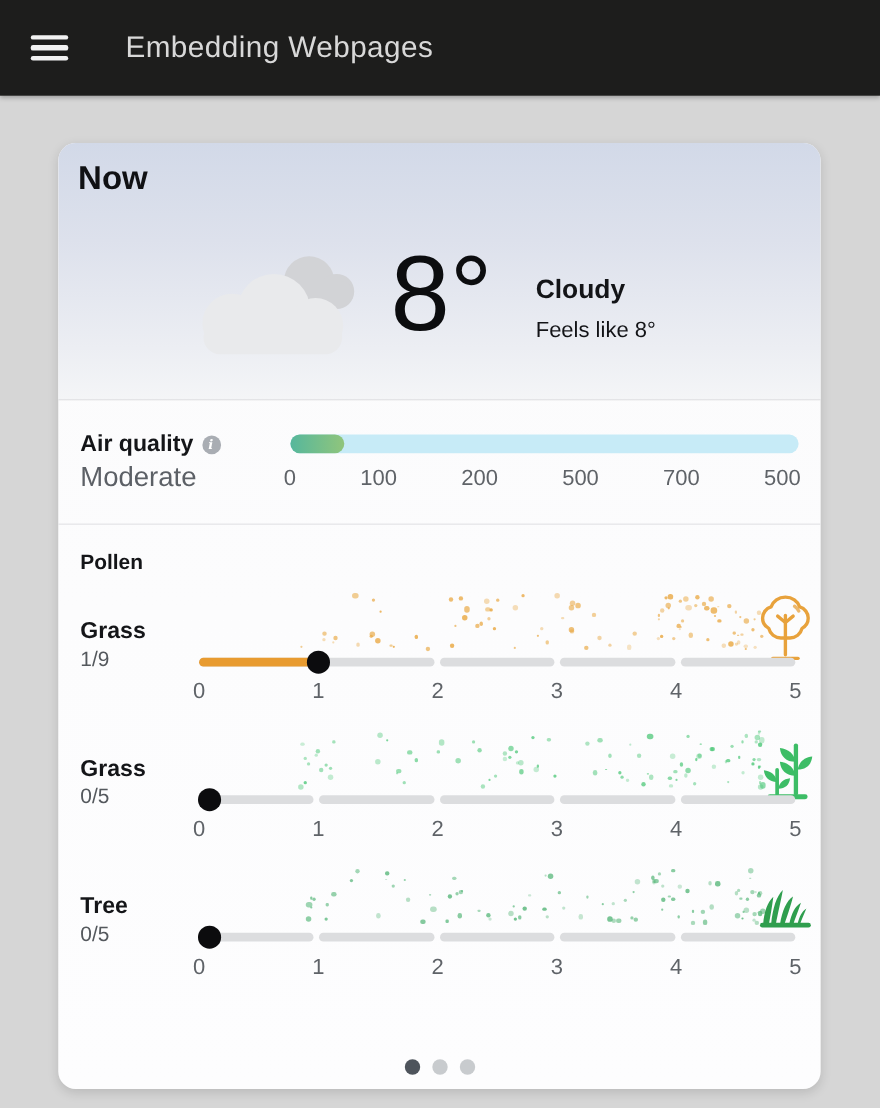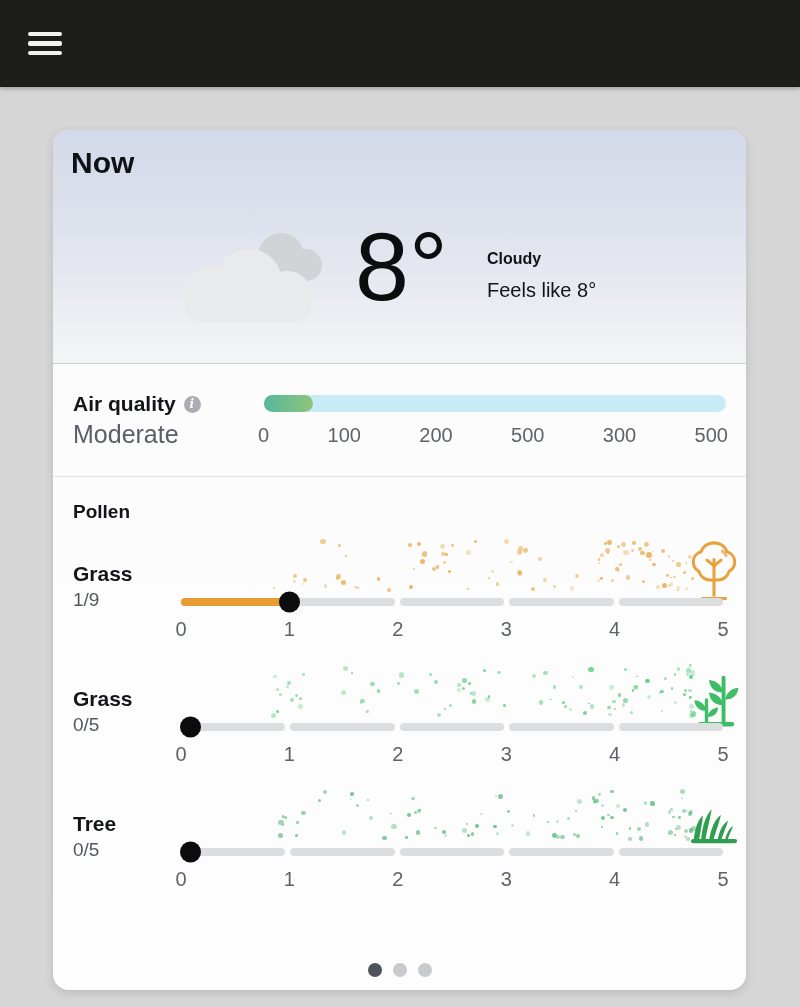--- a/index.html
+++ b/index.html
@@ -39,21 +39,21 @@
   }
   .now-title { position:absolute; left:18px; top:16px; font-size:30px; font-weight:700; color:#101114; }
   .location {
     position:absolute; left:0; top:34px; width:100%;
     display:flex; justify-content:center; align-items:center; gap:9px;
     color:#6d737b; font-size:21px;
   }
   .cloud-wrap { position:absolute; left:110px; top:92px; }
   .temp { position:absolute; left:302px; top:88px; font-size:97px; line-height:1; font-weight:400; color:#0c0d0f; }
   .cond { position:absolute; left:434px; top:120px; color:#131417; }
-  .cond .c1 { font-size:16px; font-weight:700; margin-bottom:11px; }
+  .cond .c1 { font-size:24px; font-weight:700; margin-bottom:11px; }
   .cond .c2 { font-size:20px; font-weight:400; }
   
   .air {
     position:absolute; left:0; top:234px; width:100%; height:113px;
     border-bottom:1px solid #e1e2e4;
   }
   .aq-label-row { position:absolute; left:20px; top:28px; display:flex; align-items:center; gap:8px; }
   .aq-label { font-size:21px; font-weight:700; color:#141518; }
   .info-ic {
     width:17px; height:17px; border-radius:50%; background:#a9adb3; color:#ffffff;
@@ -101,20 +101,21 @@
 </style>
 </head>
 <body>
 
 <div class="appbar">
   <div class="hamburger">
     <span></span>
       <span></span>
       <span></span>
   </div>
+  <div class="appbar-title">Embedding Webpages</div>
 </div>
 
 <div class="card">
 
   <div class="weather">
     <div class="now-title">Now</div>
     <div class="cloud-wrap">
       <svg viewBox="0 0 175 115" width="175" height="115">
         <g fill="#d2d3d6">
           <circle cx="118" cy="34" r="23"></circle>
@@ -143,21 +144,21 @@
     </div>
     <div class="aq-status">Moderate</div>
     <div class="aq-bar" style="background: rgb(199, 235, 247);">
       <div class="aq-fill" style="width: 10.5%; background: linear-gradient(90deg, rgb(86, 183, 156), rgb(144, 197, 124));"></div>
     </div>
     <div class="aq-ticks">
       <span>0</span>
       <span>100</span>
       <span>200</span>
       <span>500</span>
-      <span>300</span>
+      <span>700</span>
       <span>500</span>
     </div>
   </div>
 
   <div class="pollen-title">Pollen</div>
 
   <div class="pollen-row row-0">
     <div class="p-name">Grass</div>
     <div class="p-score">1/9</div>
     <div class="speckles">

